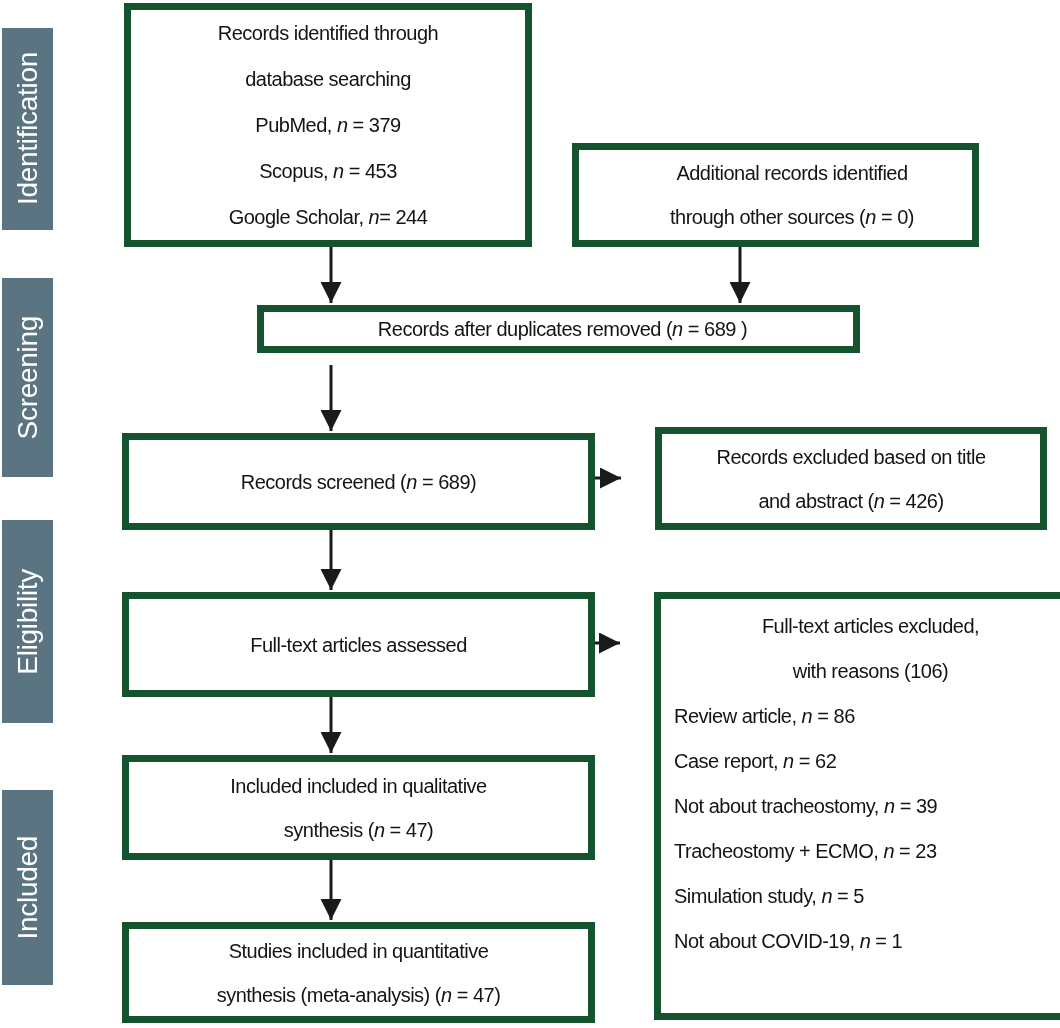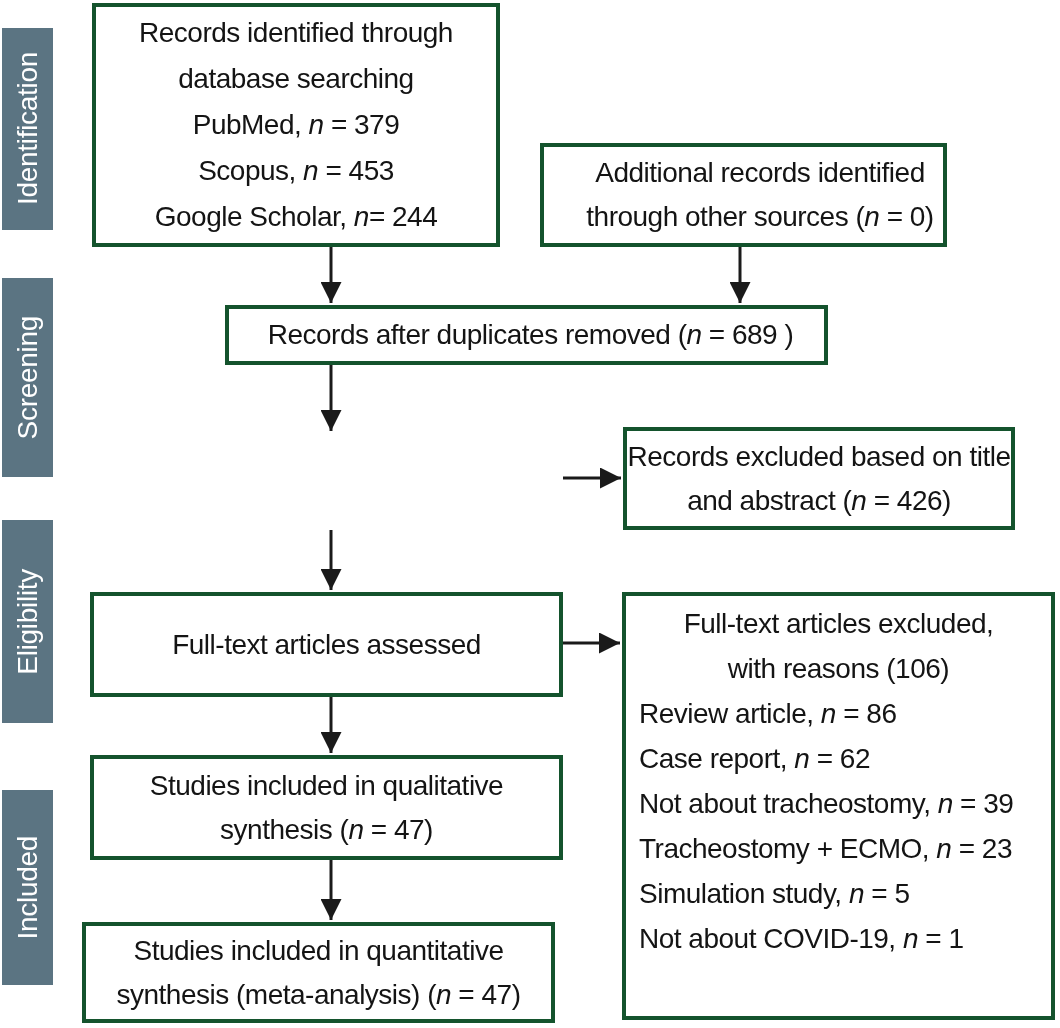--- a/index.html
+++ b/index.html
@@ -10,23 +10,23 @@
   .stage{
     position:absolute;left:2px;width:51px;
     display:flex;align-items:center;justify-content:center;
     color:#ffffff;
   }
   .stage span{
     writing-mode:vertical-rl;transform:rotate(180deg);
     font-size:28px;letter-spacing:-0.3px;white-space:nowrap;
   }
   .box{
-    position:absolute;box-sizing:border-box;border:4px solid #14532d;background:#ffffff;
+    position:absolute;box-sizing:border-box;border:7px solid #14532d;background:#ffffff;
     display:flex;flex-direction:column;align-items:center;justify-content:center;
-    text-align:center;font-size:28px;letter-spacing:-0.5px;
+    text-align:center;font-size:20px;letter-spacing:-0.5px;margin-left:32px;
   }
   .line{line-height:44px;white-space:nowrap;}
   .box.tall .line{line-height:46px;}
   .box.reasons-box{justify-content:flex-start;padding:5px 12px;}
   .box.reasons-box .line{line-height:45px;}
   .center-lines{width:100%;text-align:center;}
   .left-lines{width:100%;text-align:left;padding-left:2px;}
   i{font-style:italic;}
   svg.arrows{position:absolute;left:0;top:0;pointer-events:none;}
 </style>
@@ -74,26 +74,31 @@
       </div>
   </div>
 
   <div class="box" style="left:540px;top:143px;width:407px;height:104px;padding-left:33px;">
     <div class="center-lines">
         <div class="line">Additional records identified</div>
         <div class="line">through other sources (<i>n</i> = 0)</div>
       </div>
   </div>
 
-  <div class="box" style="left:225px;top:305px;width:603px;height:60px;padding-left:8px;">
+  <div class="box" style="left:225px;top:305px;width:603px;height:48px;padding-left:8px;">
     <div class="center-lines">
         <div class="line">Records after duplicates removed (<i>n</i> = 689 )</div>
       </div>
   </div>
 
+  <div class="box" style="left:90px;top:433px;width:473px;height:97px;">
+    <div class="center-lines">
+        <div class="line">Records screened (<i>n</i> = 689)</div>
+      </div>
+  </div>
 
   <div class="box" style="left:623px;top:427px;width:392px;height:103px;">
     <div class="center-lines">
         <div class="line">Records excluded based on title</div>
         <div class="line">and abstract (<i>n</i> = 426)</div>
       </div>
   </div>
 
   <div class="box" style="left:90px;top:592px;width:473px;height:105px;">
     <div class="center-lines">
@@ -111,25 +116,25 @@
         <div class="line">Case report, <i>n</i> = 62</div>
         <div class="line">Not about tracheostomy, <i>n</i> = 39</div>
         <div class="line">Tracheostomy + ECMO, <i>n</i> = 23</div>
         <div class="line">Simulation study, <i>n</i> = 5</div>
         <div class="line">Not about COVID-19, <i>n</i> = 1</div>
       </div>
   </div>
 
   <div class="box" style="left:90px;top:755px;width:473px;height:105px;">
     <div class="center-lines">
-        <div class="line">Studies included in qualitative</div>
+        <div class="line">Included included in qualitative</div>
         <div class="line">synthesis (<i>n</i> = 47)</div>
       </div>
   </div>
 
-  <div class="box" style="left:82px;top:922px;width:473px;height:101px;">
+  <div class="box" style="left:90px;top:922px;width:473px;height:101px;">
     <div class="center-lines">
         <div class="line">Studies included in quantitative</div>
         <div class="line">synthesis (meta-analysis) (<i>n</i> = 47)</div>
       </div>
   </div>
 
 </div>
 
 </body></html>

